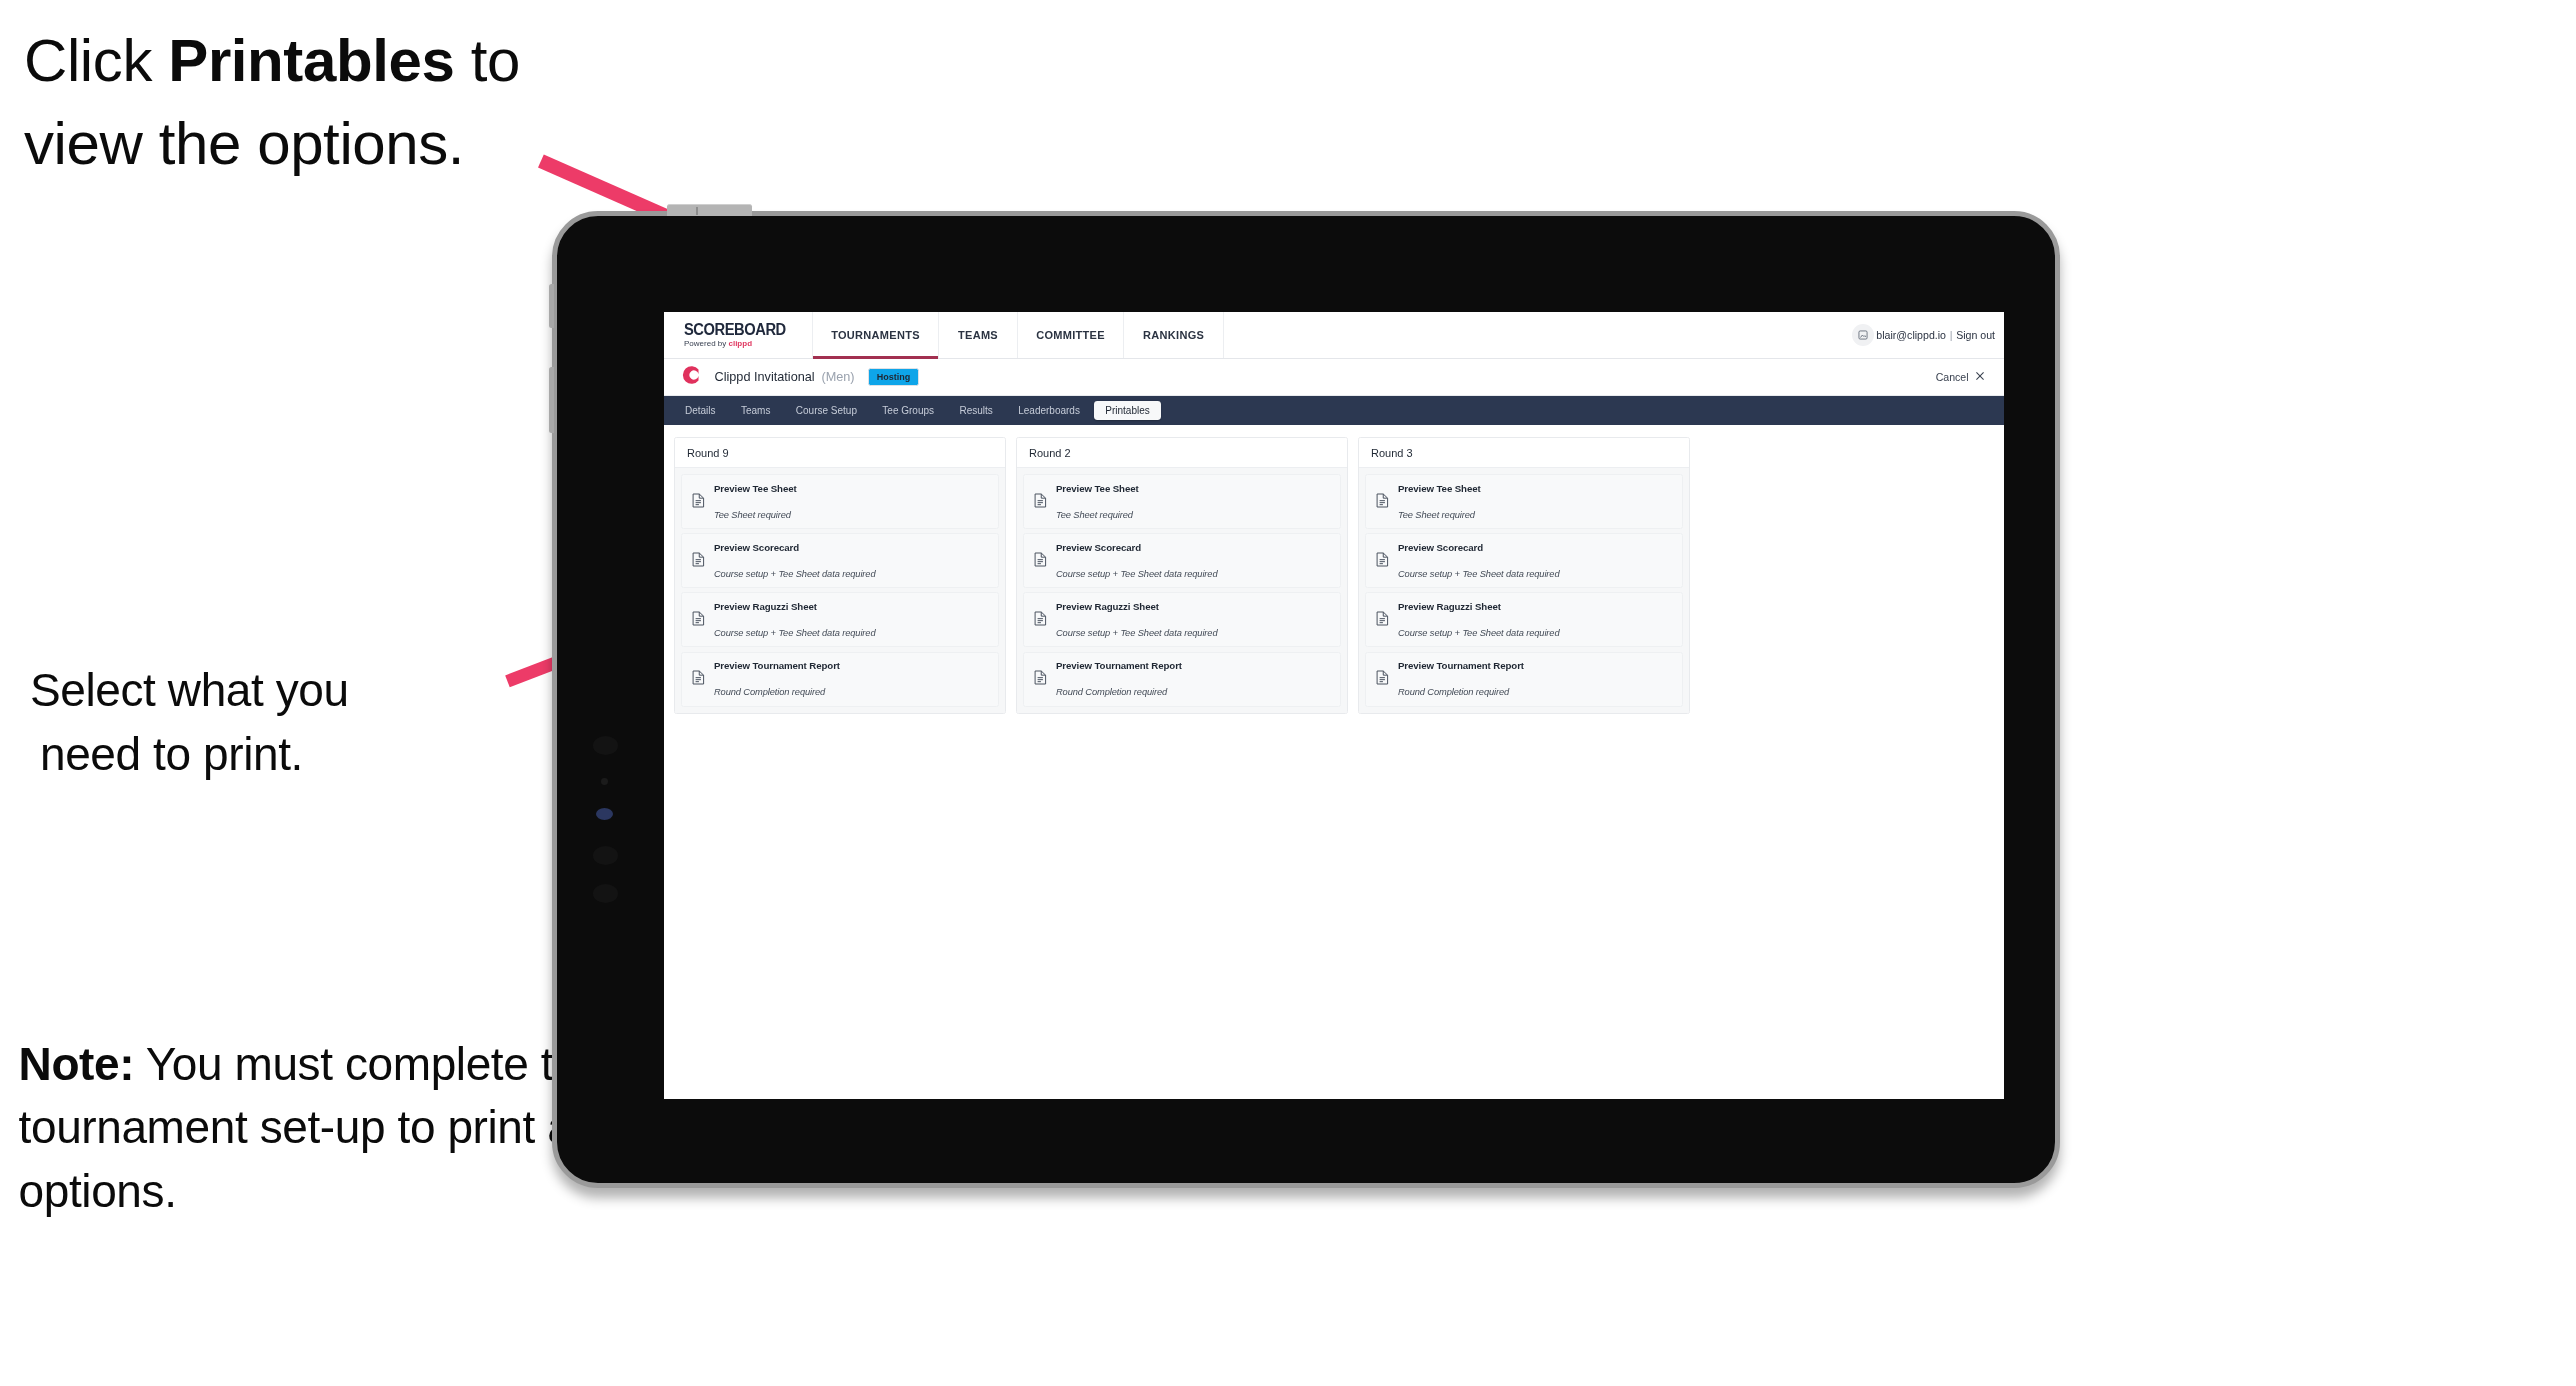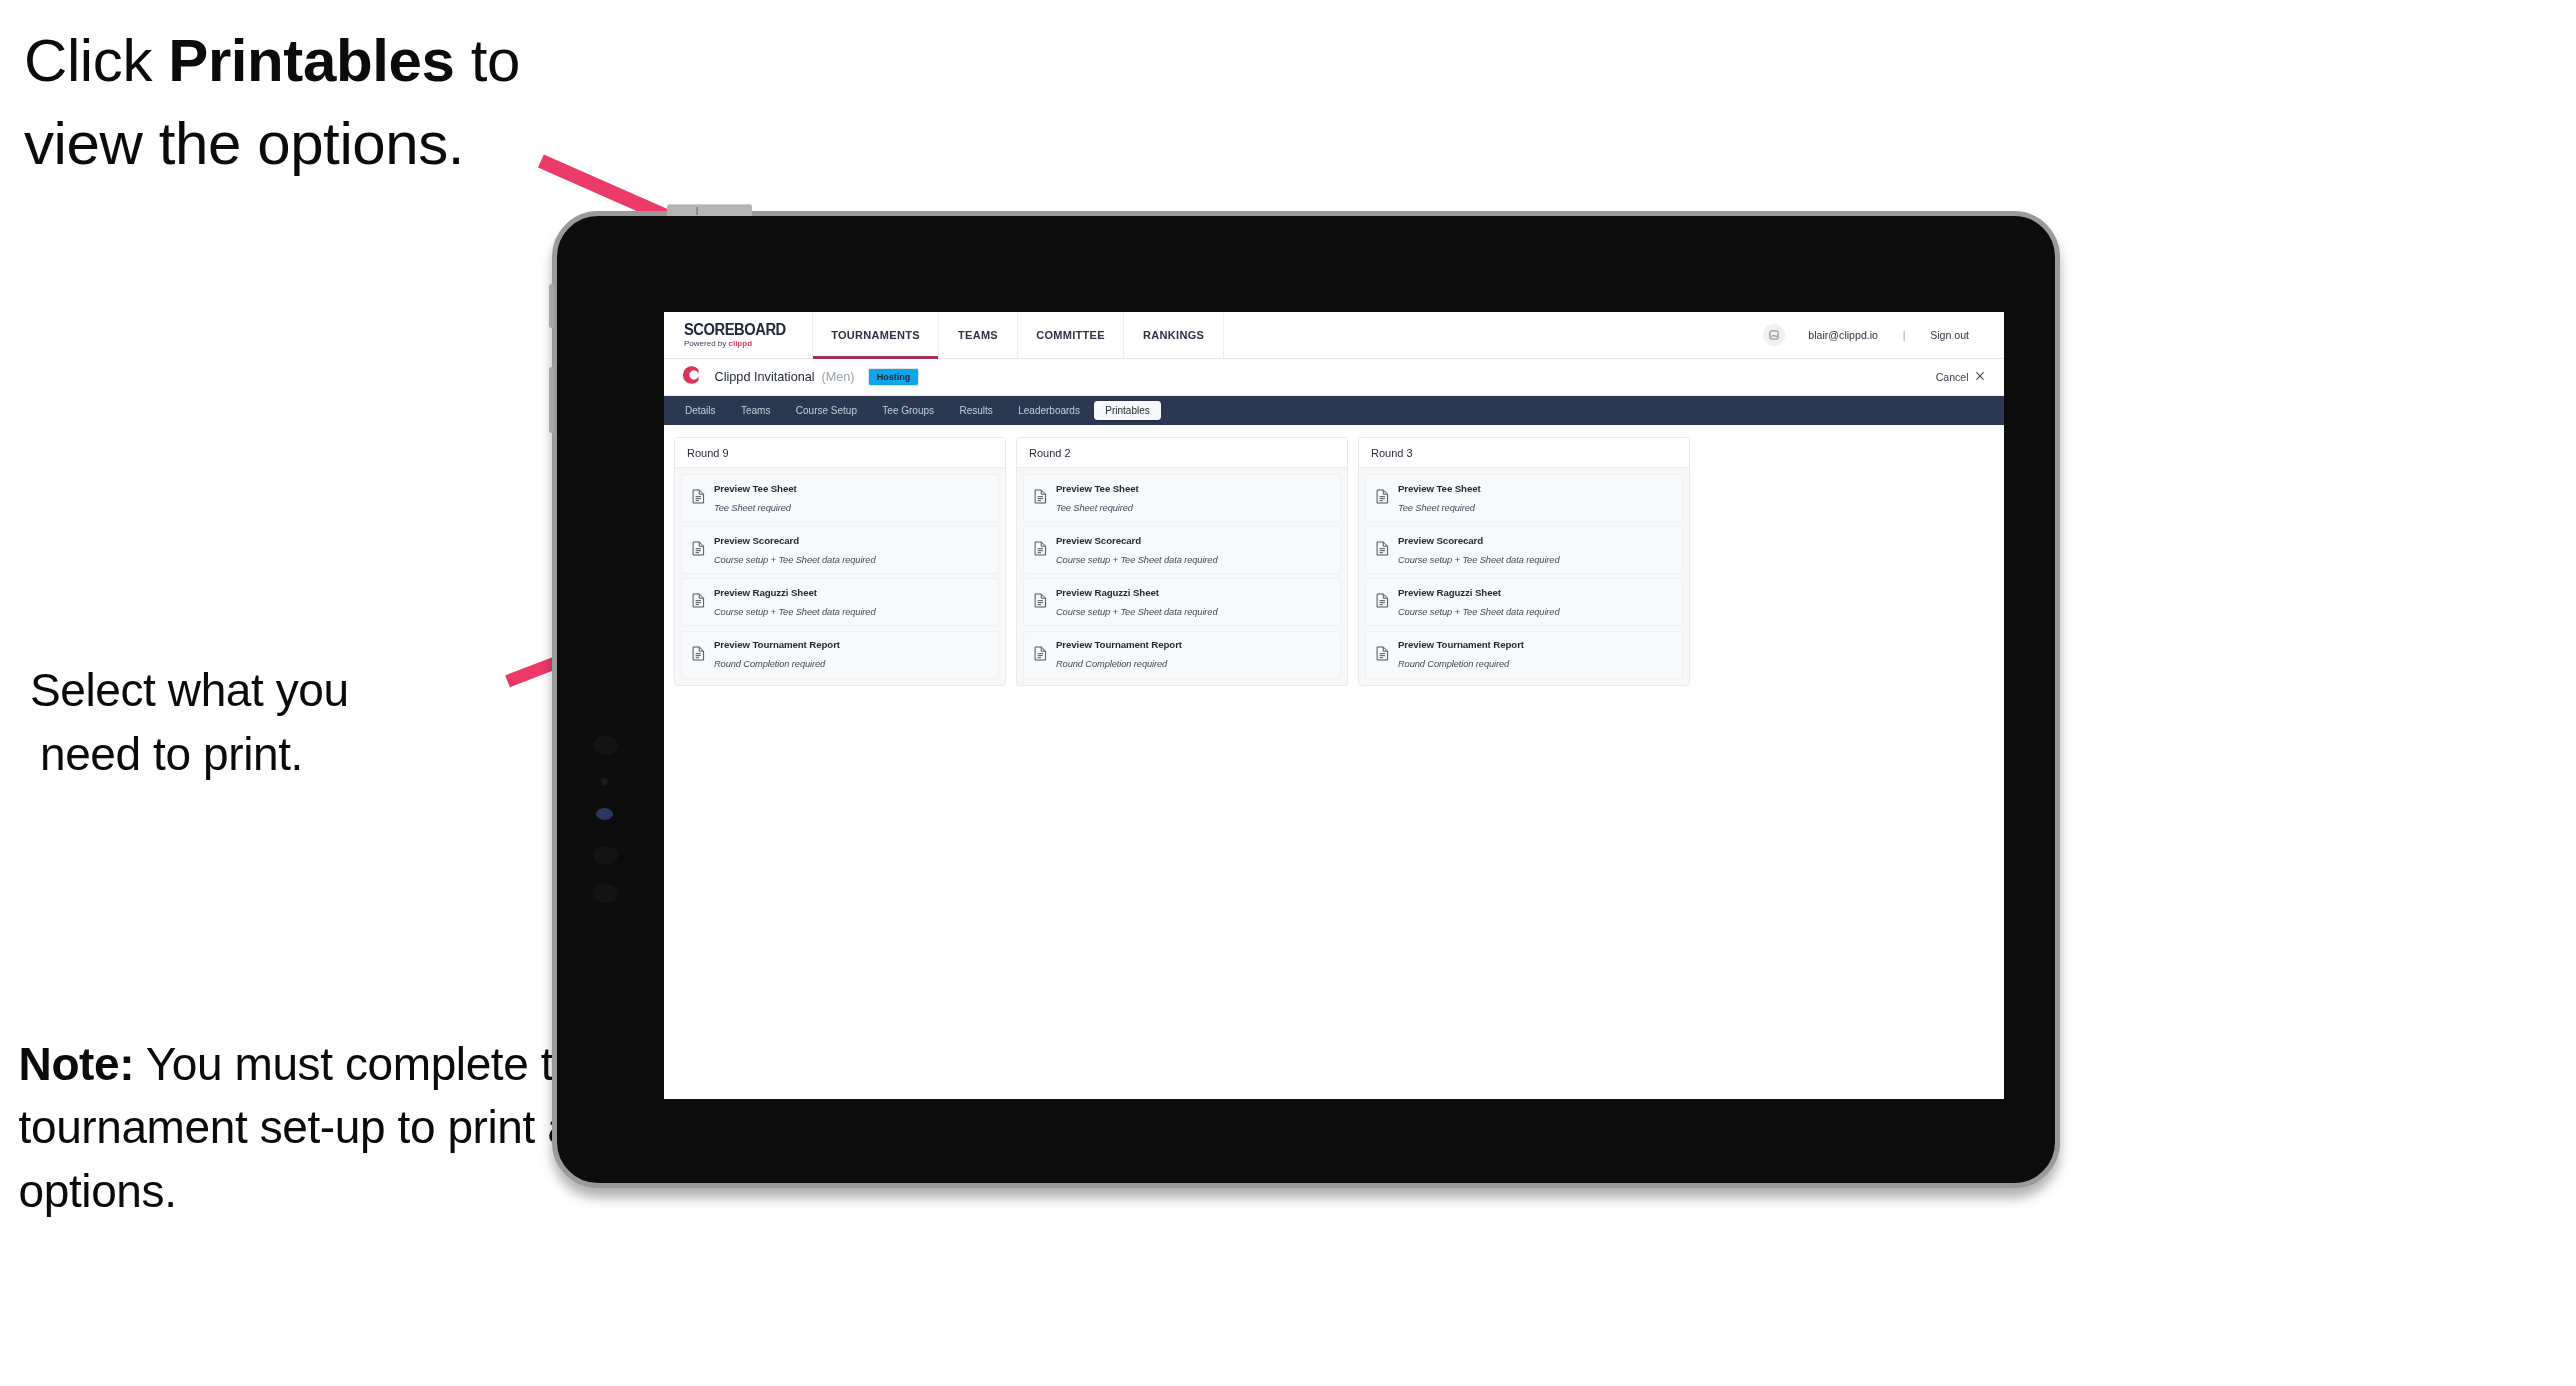--- a/index.html
+++ b/index.html
@@ -162,22 +162,22 @@
     content: "";
     position: absolute;
     left: 0; right: 0; bottom: -0.8px;
     height: 2.5px;
     background: #a23050;
   }
   #topnav-spacer { flex: 1; border-left: 0.8px solid #eceef1; }
   #topnav-user {
     display: flex;
     align-items: center;
-    gap: 23px;
-    padding: 0 35px 0 12px;
+    gap: 2px;
+    padding: 0 9px 0 12px;
     font-size: 10.6px;
     color: #2b3342;
     white-space: nowrap;
   }
   #avatar {
     width: 22px; height: 22px;
     border-radius: 50%;
     background: #f0f1f3;
     display: flex; align-items: center; justify-content: center;
     color: #58606e;
@@ -278,21 +278,21 @@
     background: #f8f9fa;
     border: 0.8px solid #eef0f2;
     border-radius: 2.5px;
     display: flex;
     align-items: center;
     gap: 9.3px;
     padding: 7.6px 10px;
     min-height: 37px;
   }
   .doc-icon { flex: 0 0 auto; color: #4a525f; display: block; }
-  .printable-text { display: flex; flex-direction: column; gap: 9px; }
+  .printable-text { display: flex; flex-direction: column; gap: 16px; }
   .printable-title {
     font-size: 9.7px;
     font-weight: 700;
     color: #1f2733;
     line-height: 1.15;
     letter-spacing: -0.1px;
   }
   .printable-sub {
     font-size: 9.3px;
     font-style: italic;

